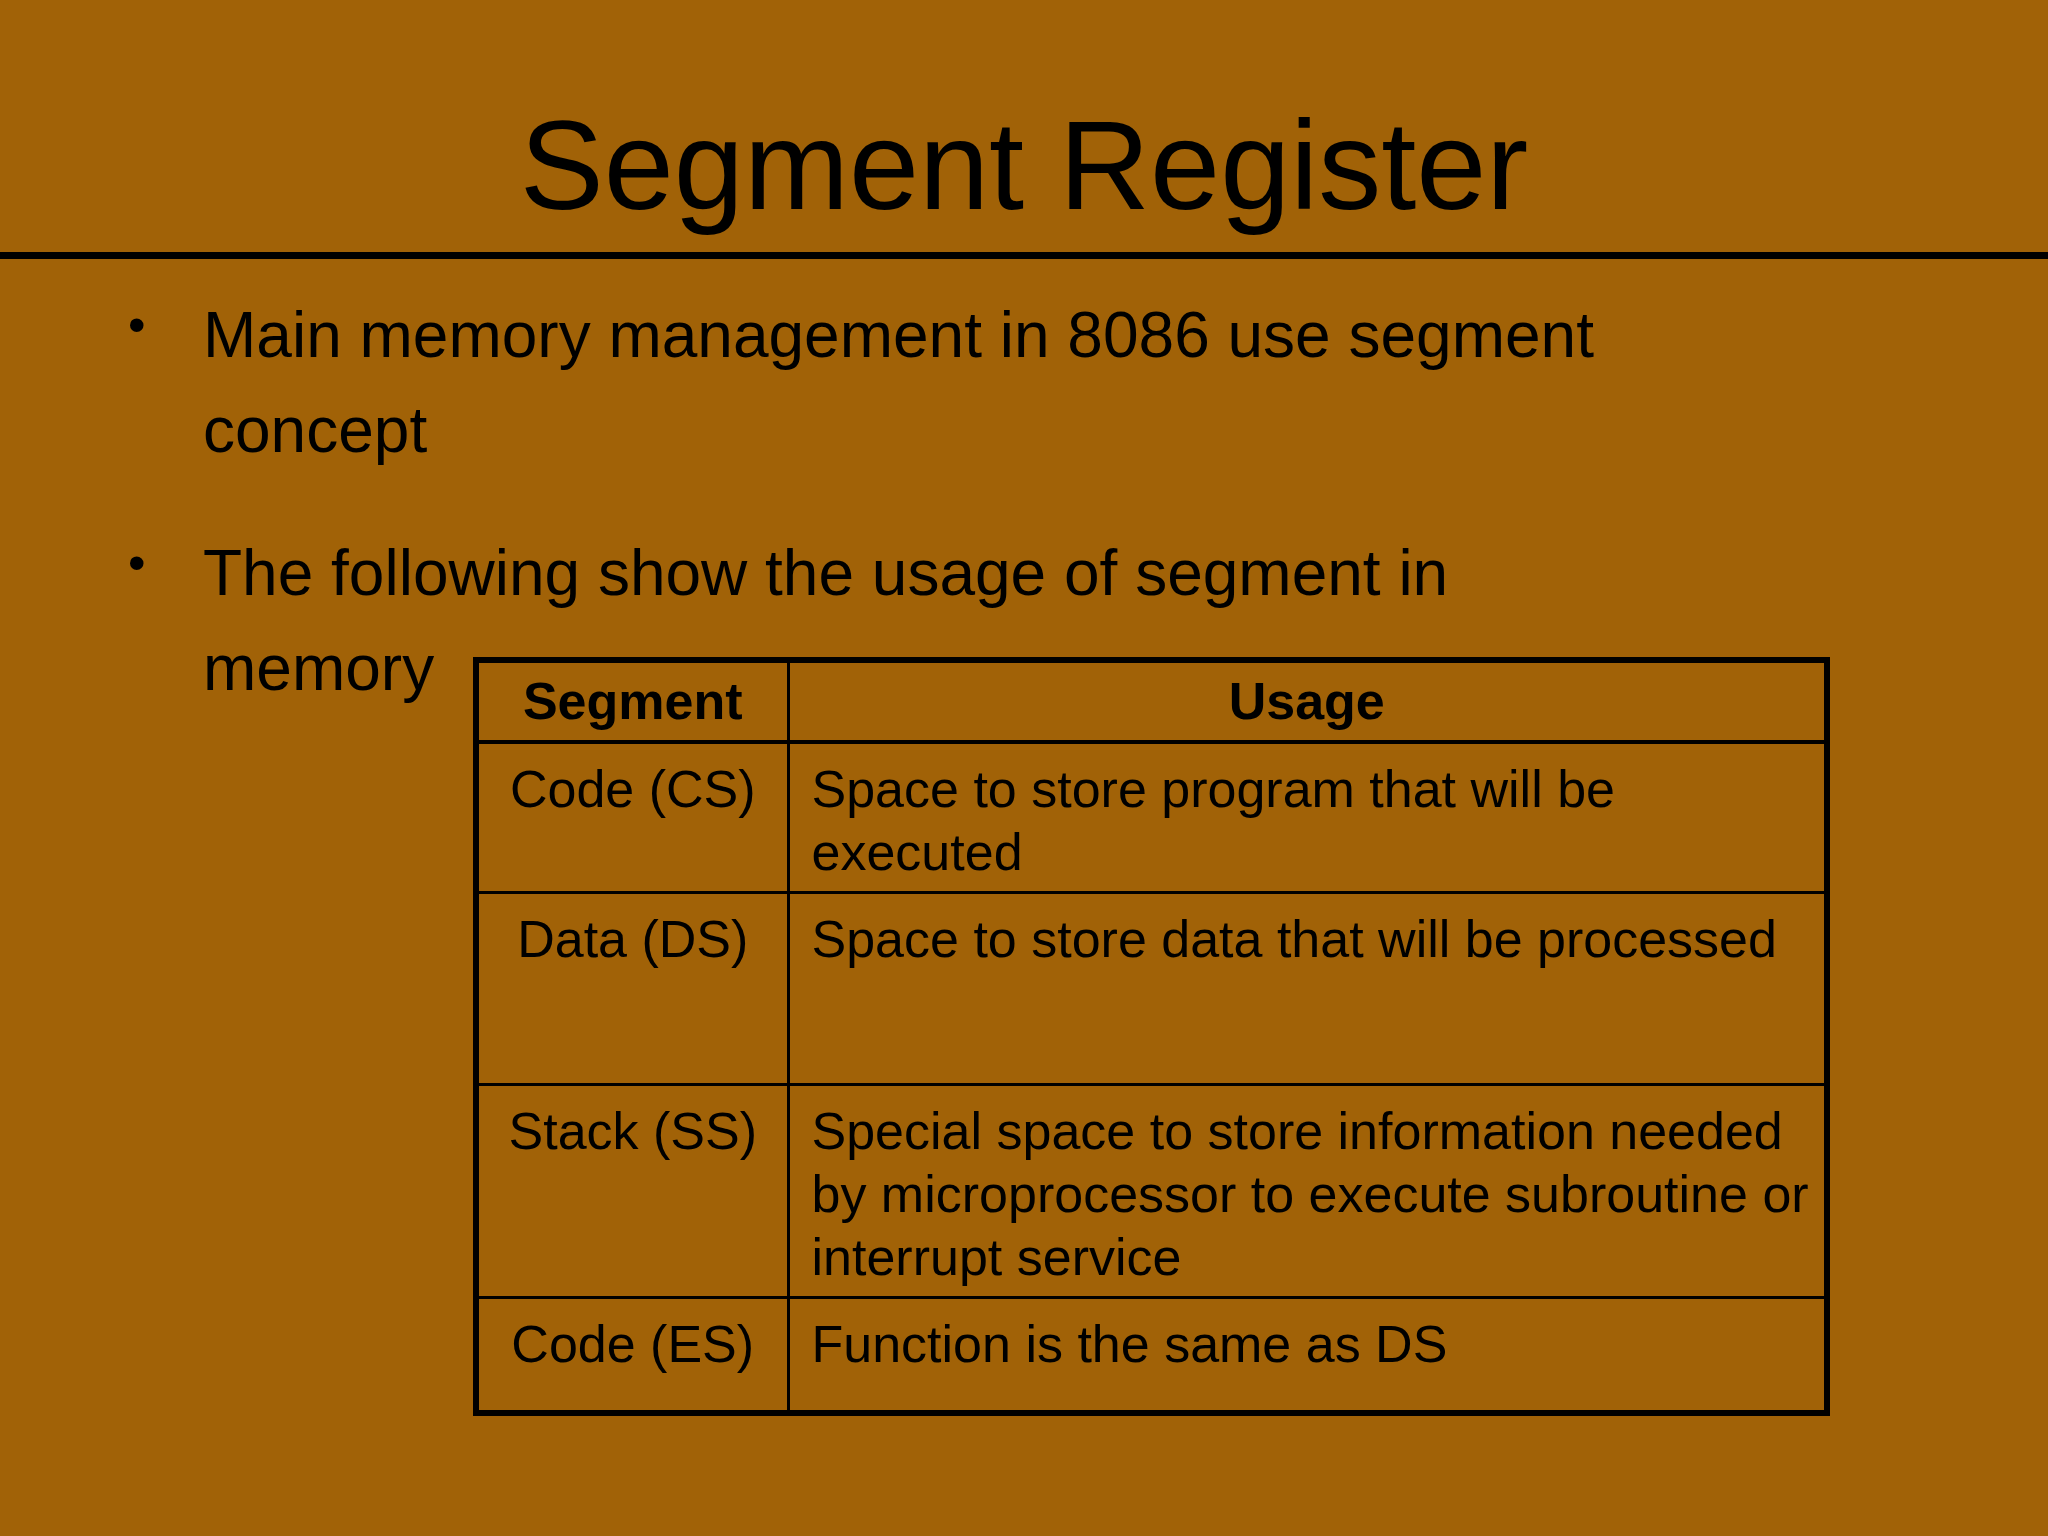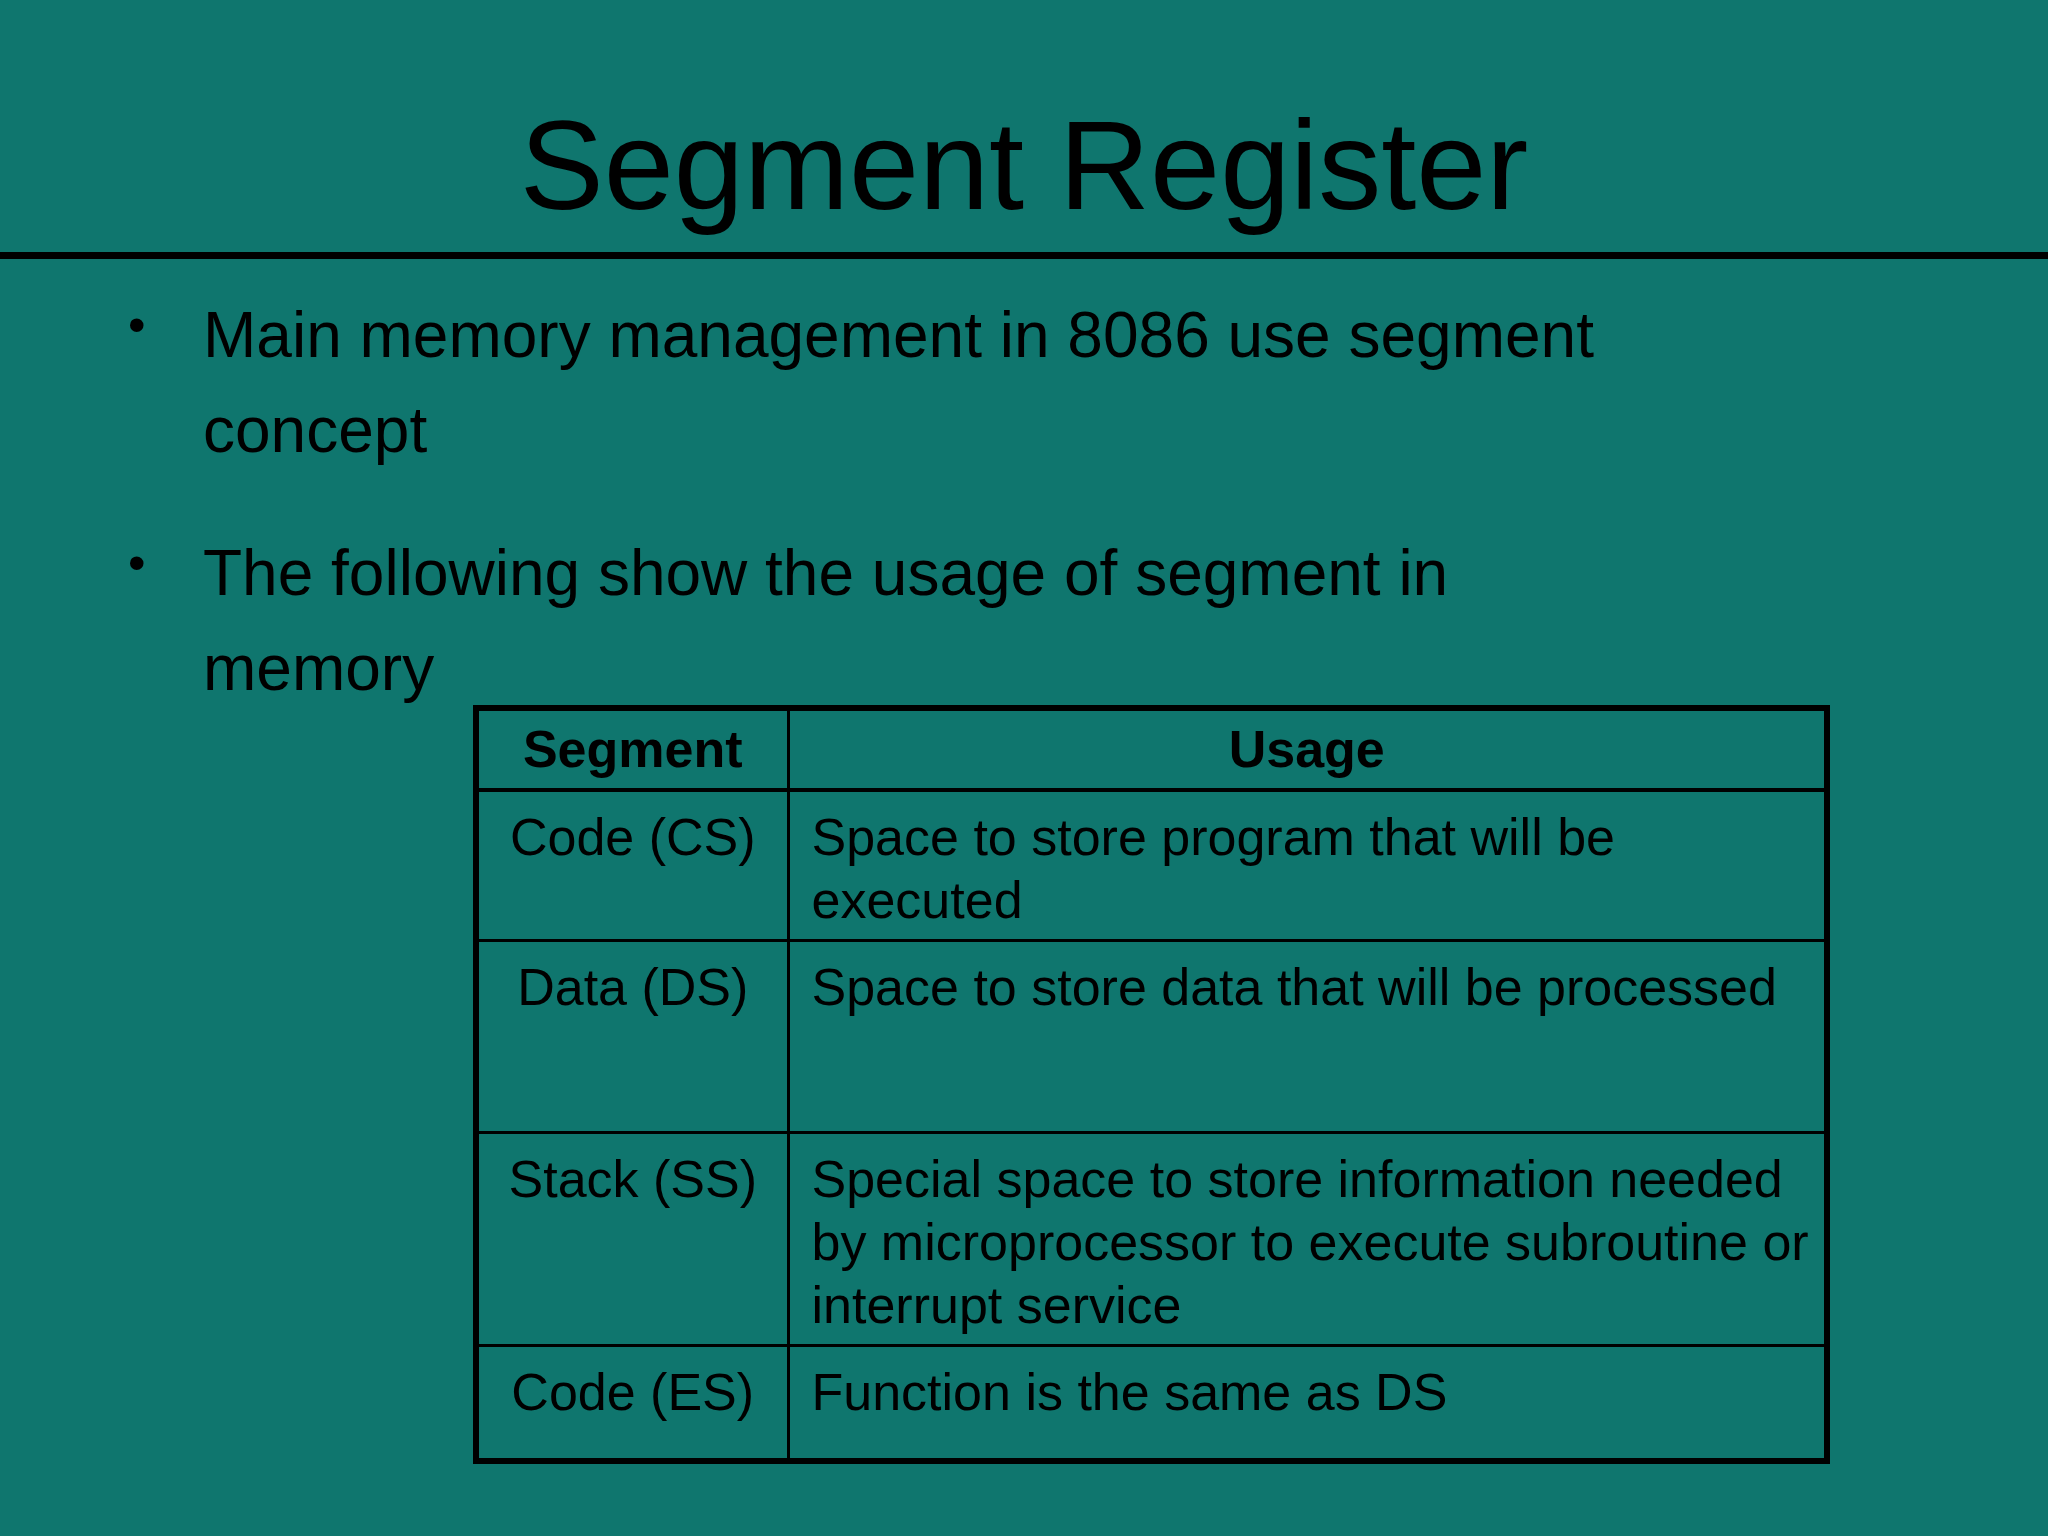--- a/index.html
+++ b/index.html
@@ -4,21 +4,21 @@
 <style>
   html, body {
     margin: 0;
     padding: 0;
     background: #ffffff;
   }
   .slide {
     position: relative;
     width: 2048px;
     height: 1536px;
-    background: #0f766e;
+    background: #a16207;
     color: #000000;
     font-family: "Liberation Sans", sans-serif;
     overflow: hidden;
   }
 
   
   .title {
     position: absolute;
     top: 90px;
     left: 0;
@@ -67,21 +67,20 @@
   
   table.seg-table {
     position: absolute;
     left: 473px;
     top: 657px;
     width: 1357px;
     border-collapse: collapse;
     table-layout: fixed;
     font-size: 52px;
     line-height: 63px;
-    margin-top: 48px;
   }
   table.seg-table col.c1 { width: 312px; }
   table.seg-table th,
   table.seg-table td {
     border: 3px solid #000000;
     overflow: hidden;
   }
   table.seg-table {
     border: 6px solid #000000;
   }

